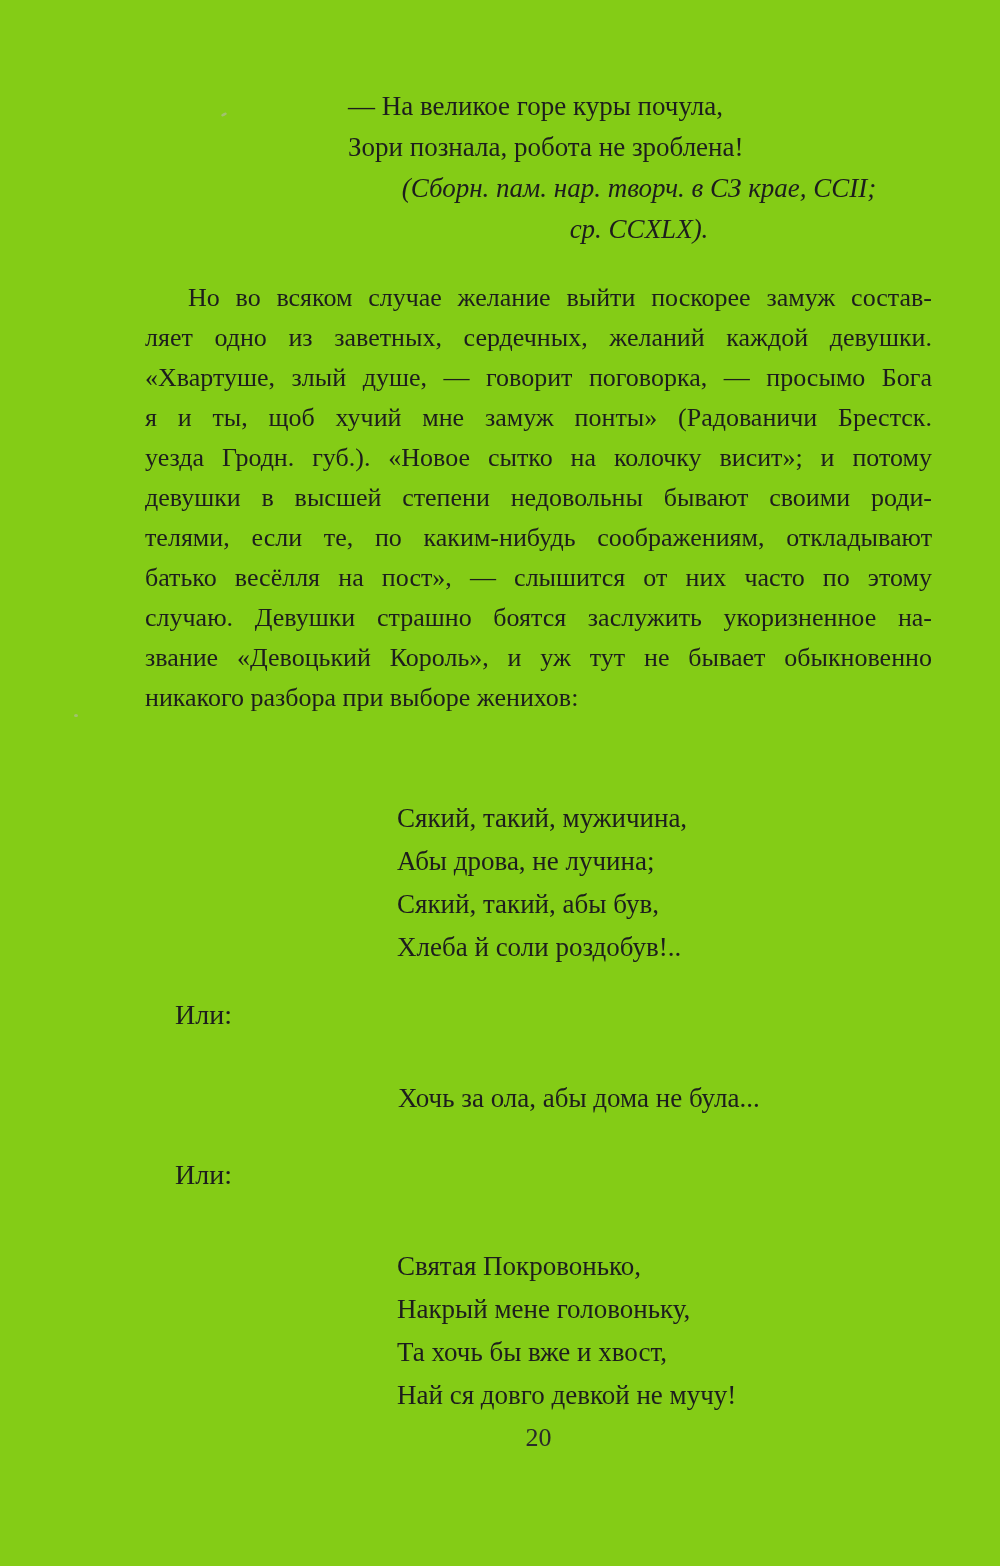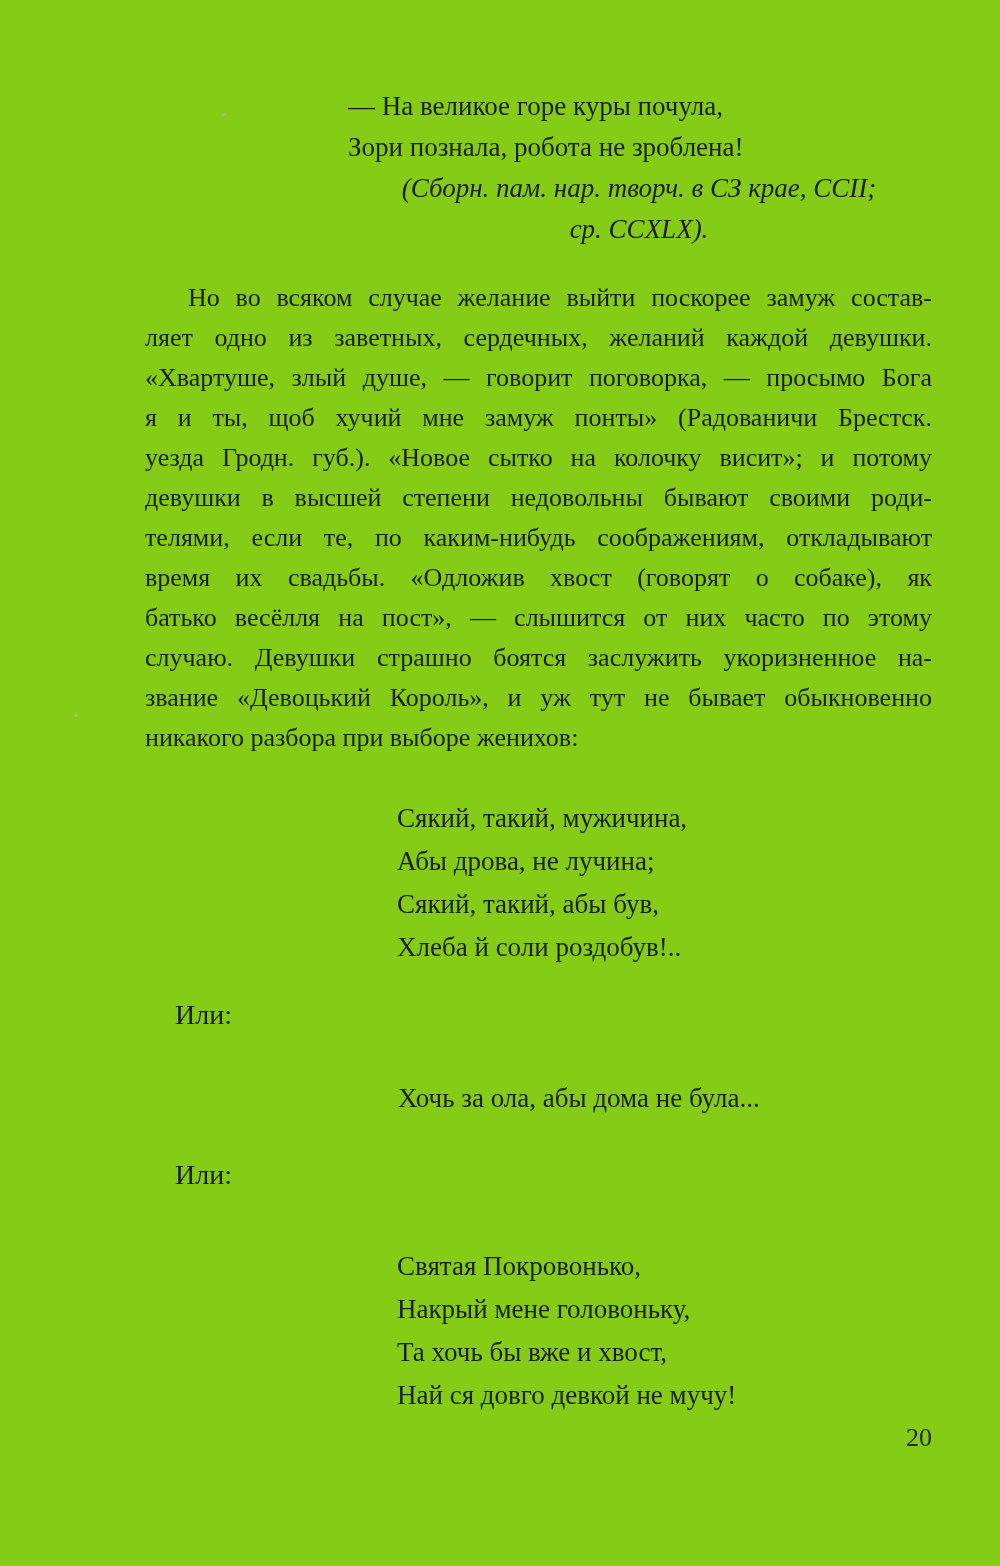--- a/index.html
+++ b/index.html
@@ -77,21 +77,21 @@
     top: 1078px;
     font-size: 27px;
     line-height: 40px;
   }
 
   .pagenum {
     position: absolute;
     left: 145px;
     top: 1420px;
     width: 787px;
-    text-align: right;
+    text-align: center;
     font-size: 26px;
     line-height: 36px;
     color: #2a2a2a;
   }
 
   
   .speck {
     position: absolute;
     background: #b9b9b9;
     border-radius: 50%;
@@ -116,21 +116,20 @@
   </div>
 
   <div class="para">
     <div class="pline indent">Но во всяком случае желание выйти поскорее замуж состав-</div>
     <div class="pline">ляет одно из заветных, сердечных, желаний каждой девушки.</div>
     <div class="pline">«Хвартуше, злый душе, — говорит поговорка, — просымо Бога</div>
     <div class="pline">я и ты, щоб хучий мне замуж понты» (Радованичи Брестск.</div>
     <div class="pline">уезда Гродн. губ.). «Новое сытко на колочку висит»; и потому</div>
     <div class="pline">девушки в высшей степени недовольны бывают своими роди-</div>
     <div class="pline">телями, если те, по каким-нибудь соображениям, откладывают</div>
-    <div class="pline">время их свадьбы. «Одложив хвост (говорят о собаке), як</div>
     <div class="pline">батько весёлля на пост», — слышится от них часто по этому</div>
     <div class="pline">случаю. Девушки страшно боятся заслужить укоризненное на-</div>
     <div class="pline">звание «Девоцький Король», и уж тут не бывает обыкновенно</div>
     <div class="pline last">никакого разбора при выборе женихов:</div>
   </div>
 
   <div class="verse verse1">
     <div class="vline">Сякий, такий, мужичина,</div>
     <div class="vline">Абы дрова, не лучина;</div>
     <div class="vline">Сякий, такий, абы був,</div>

